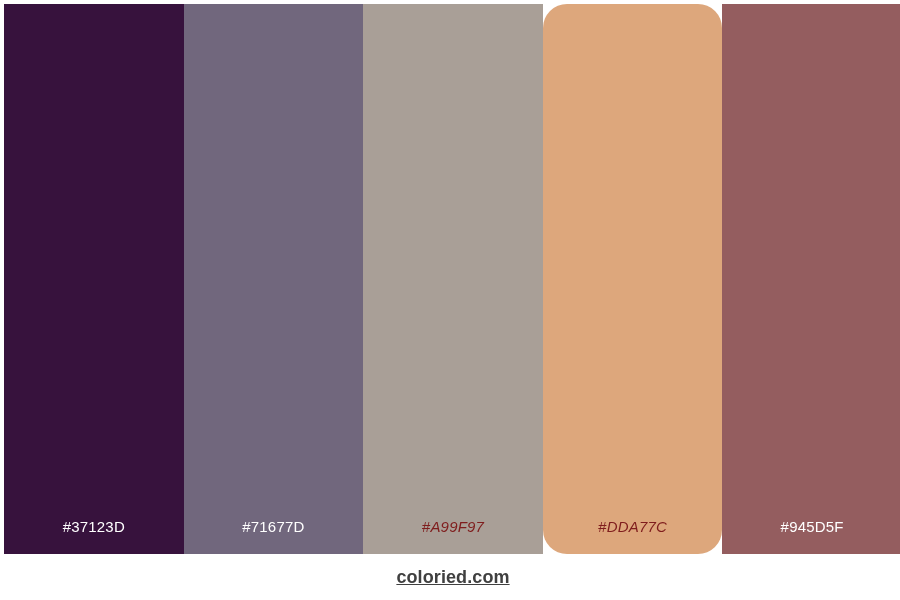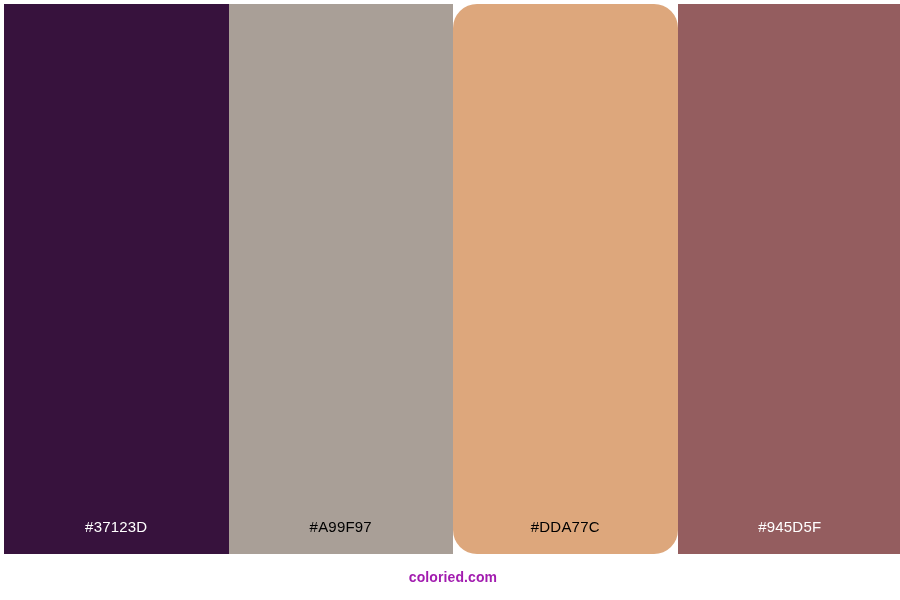--- a/index.html
+++ b/index.html
@@ -45,51 +45,55 @@
     text-align: center;
     font-size: 15px;
     font-weight: 400;
     letter-spacing: 0.2px;
     line-height: 1;
     padding-bottom: 19px;
     user-select: none;
   }
 
   .label-light { color: #ffffff; }
-  .label-dark  { color: #000000; }
+  .label-dark  { color: #7f1d1d; font-style: italic; }
 
   #footer-bar {
     width: 900px;
     height: 50px;
     background: #ffffff;
     display: flex;
     align-items: center;
     justify-content: center;
   }
 
   #site-brand {
-    font-size: 14px;
+    font-size: 18px;
     font-weight: 700;
-    color: #a21caf;
+    color: #404040;
     letter-spacing: 0.1px;
     line-height: 1;
     user-select: none;
+    text-decoration: underline;
   }
 </style>
 </head>
 <body>
 
 <div id="palette-page" style="background-color: rgb(255, 255, 255);">
 
   <div id="swatch-strip">
 
     <div class="swatch" style="background-color: rgb(55, 18, 61);">
       <span class="swatch-label label-light">#37123D</span>
     </div>
 
+    <div class="swatch" style="background-color: rgb(113, 103, 125);">
+      <span class="swatch-label label-light">#71677D</span>
+    </div>
 
     <div class="swatch" style="background-color: rgb(169, 159, 151);">
       <span class="swatch-label label-dark">#A99F97</span>
     </div>
 
     <div class="swatch" style="background-color: rgb(221, 167, 124); border-radius: 24px;">
       <span class="swatch-label label-dark">#DDA77C</span>
     </div>
 
     <div class="swatch" style="background-color: rgb(148, 93, 95); justify-content: flex-end;">

